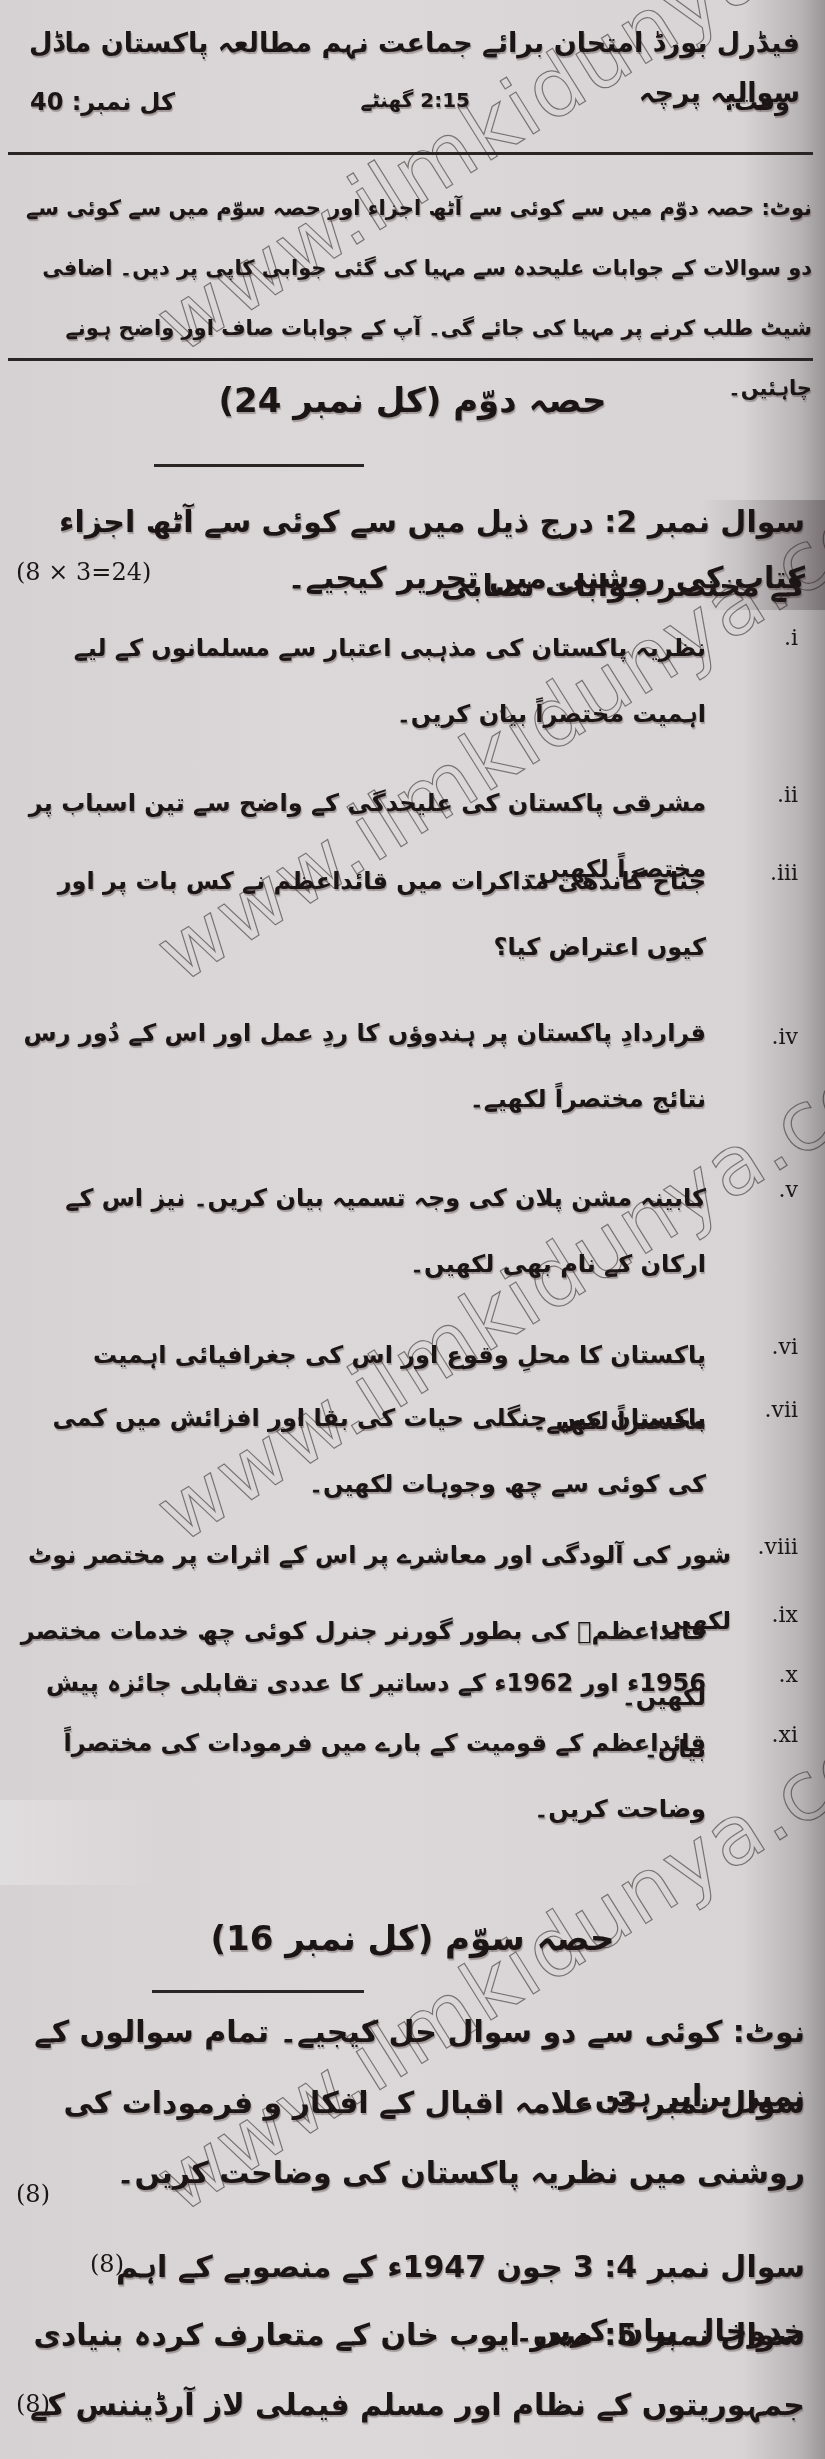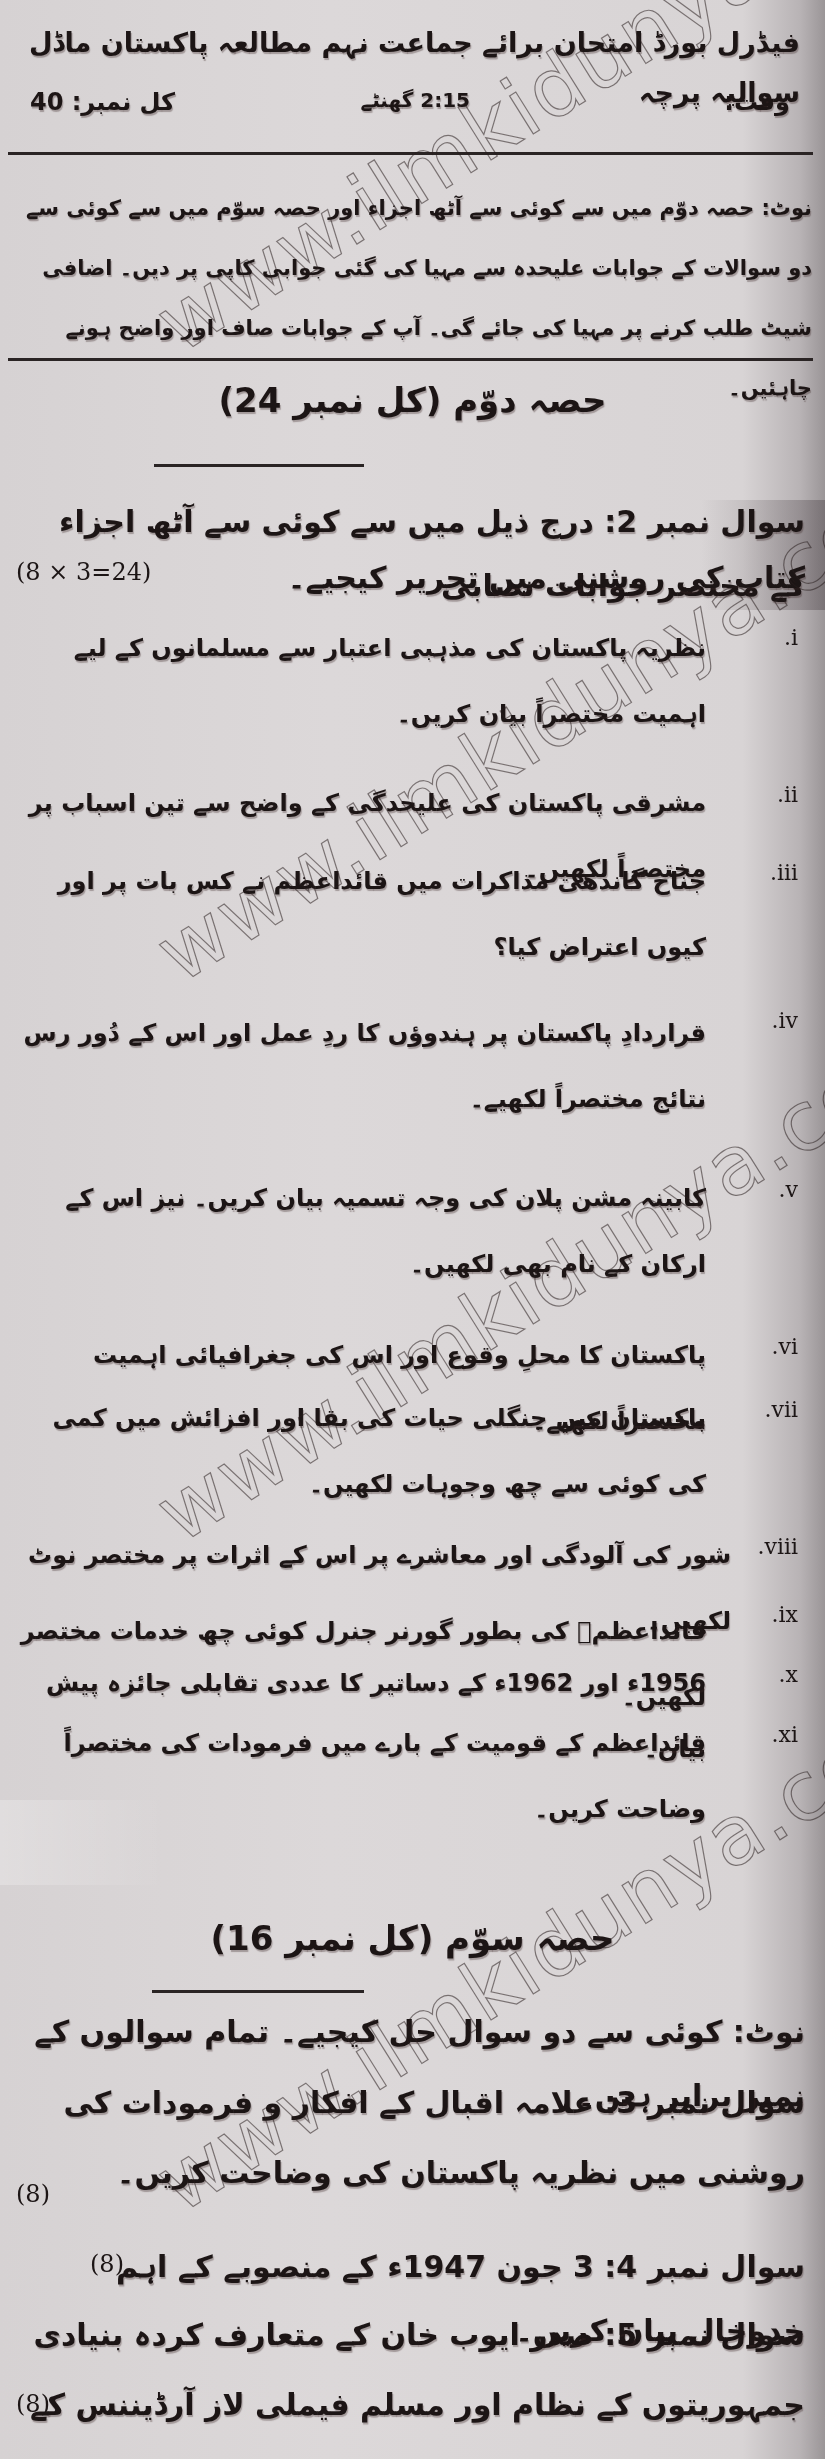--- a/index.html
+++ b/index.html
@@ -86,21 +86,21 @@
   </div>
   <div class="item" style="top:770px;height:70px;">
     <span class="item-num latin" style="top:12px;">.ii</span>
     <div class="item-text urdu" style="top:0;">مشرقی پاکستان کی علیحدگی کے واضح سے تین اسباب پر مختصراً لکھیں۔</div>
   </div>
   <div class="item" style="top:848px;height:140px;">
     <span class="item-num latin" style="top:12px;">.iii</span>
     <div class="item-text urdu" style="top:0;">جناح گاندھی مذاکرات میں قائداعظم نے کس بات پر اور کیوں اعتراض کیا؟</div>
   </div>
   <div class="item" style="top:1000px;height:140px;">
-    <span class="item-num latin" style="top:8px;margin-left:36px;">.iv</span>
+    <span class="item-num latin" style="top:24px;margin-left:36px;">.iv</span>
     <div class="item-text urdu" style="top:0;">قراردادِ پاکستان پر ہندوؤں کا ردِ عمل اور اس کے دُور رس نتائج مختصراً لکھیے۔</div>
   </div>
   <div class="item" style="top:1165px;height:140px;">
     <span class="item-num latin" style="top:12px;">.v</span>
     <div class="item-text urdu" style="top:0;">کابینہ مشن پلان کی وجہ تسمیہ بیان کریں۔ نیز اس کے ارکان کے نام بھی لکھیں۔</div>
   </div>
   <div class="item" style="top:1322px;height:70px;">
     <span class="item-num latin" style="top:12px;">.vi</span>
     <div class="item-text urdu" style="top:0;">پاکستان کا محلِ وقوع اور اس کی جغرافیائی اہمیت مختصراً لکھیے۔</div>
   </div>

